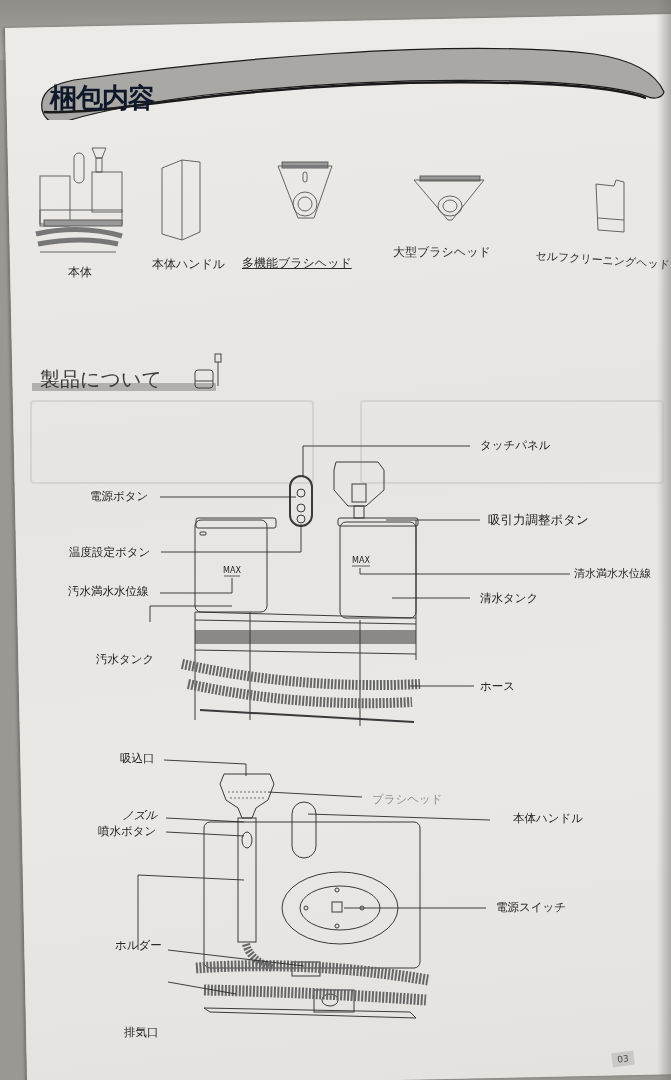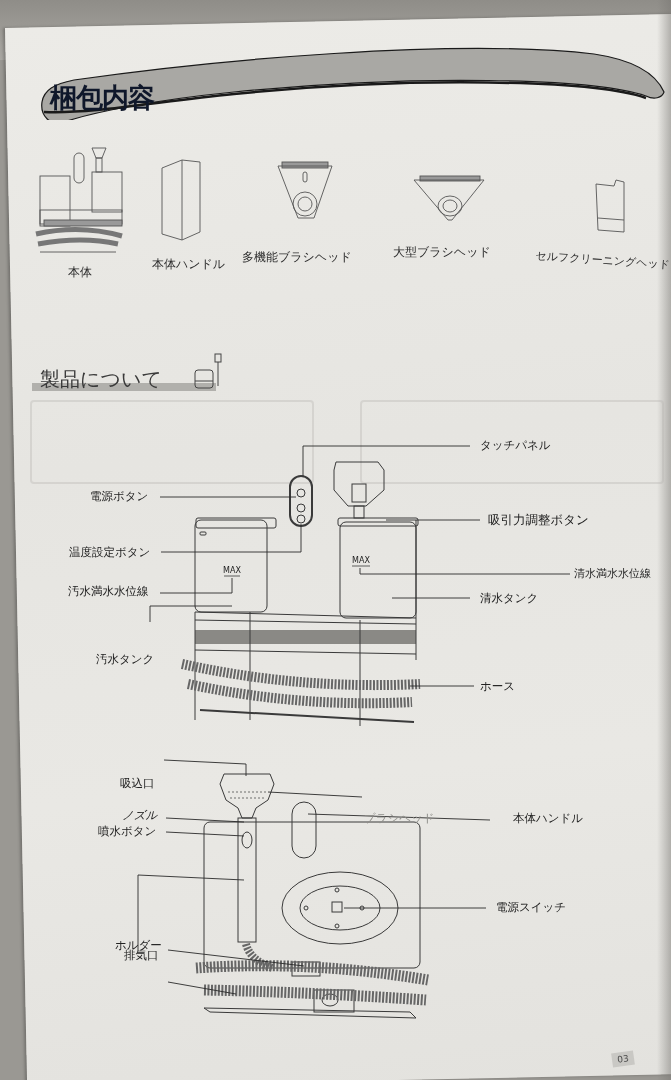--- a/index.html
+++ b/index.html
@@ -104,21 +104,21 @@
   </g>
 
   <g stroke="#555" fill="none" stroke-width="0.9">
     <path d="M596 184 L614 186 L616 180 L624 182 L624 232 L598 230 Z"></path>
     <line x1="598" y1="218" x2="624" y2="220"></line>
   </g>
 </svg>
 
 <div class="pkg-label" style="left:68px;top:264px;">本体</div>
 <div class="pkg-label" style="left:152px;top:256px;">本体ハンドル</div>
-<div class="pkg-label" style="left:242px;top:249px;">多機能ブラシヘッド</div>
+<div class="pkg-label" style="left:242px;top:255px;text-decoration:underline;">多機能ブラシヘッド</div>
 <div class="pkg-label" style="left:393px;top:244px;text-align:right;">大型ブラシヘッド</div>
 <div class="pkg-label" style="left:536px;top:248px;font-size:11px;transform:rotate(4deg);transform-origin:0 0;">セルフクリーニングヘッド</div>
 
 <div class="section-underline"></div>
 <div class="section-title">製品について</div>
 <svg class="diagram" width="671" height="400" viewBox="0 0 671 400">
   <g stroke="#444" fill="none" stroke-width="1">
     <rect x="195" y="370" width="18" height="18" rx="3"></rect>
     <line x1="195" y1="381" x2="213" y2="381"></line>
     <line x1="218" y1="362" x2="218" y2="386"></line>
@@ -231,22 +231,22 @@
 <div class="callout" style="left:480px;top:438px;text-align:right;">タッチパネル</div>
 <div class="callout" style="left:90px;top:489px;">電源ボタン</div>
 <div class="callout" style="left:488px;top:512px;font-size:12.5px;">吸引力調整ボタン</div>
 <div class="callout" style="left:69px;top:545px;">温度設定ボタン</div>
 <div class="callout" style="left:68px;top:584px;">汚水満水水位線</div>
 <div class="callout" style="left:574px;top:566px;font-size:11px;">清水満水水位線</div>
 <div class="callout" style="left:480px;top:591px;">清水タンク</div>
 <div class="callout" style="left:96px;top:652px;">汚水タンク</div>
 <div class="callout" style="left:480px;top:679px;">ホース</div>
 
-<div class="callout" style="left:120px;top:751px;margin-top:25px;">吸込口</div>
-<div class="callout faded" style="left:364px;top:792px;margin-top:19px;">ブラシヘッド</div>
+<div class="callout" style="left:120px;top:751px;">吸込口</div>
+<div class="callout faded" style="left:372px;top:792px;">ブラシヘッド</div>
 <div class="callout" style="left:122px;top:808px;font-style:italic;">ノズル</div>
 <div class="callout" style="left:98px;top:824px;">噴水ボタン</div>
 <div class="callout" style="left:497px;top:811px;margin-left:16px;">本体ハンドル</div>
 <div class="callout" style="left:496px;top:900px;">電源スイッチ</div>
 <div class="callout" style="left:115px;top:938px;">ホルダー</div>
-<div class="callout" style="left:124px;top:948px;">排気口</div>
+<div class="callout" style="left:124px;top:1025px;">排気口</div>
 
 <div class="page-num">03</div>
 
 </body></html>

